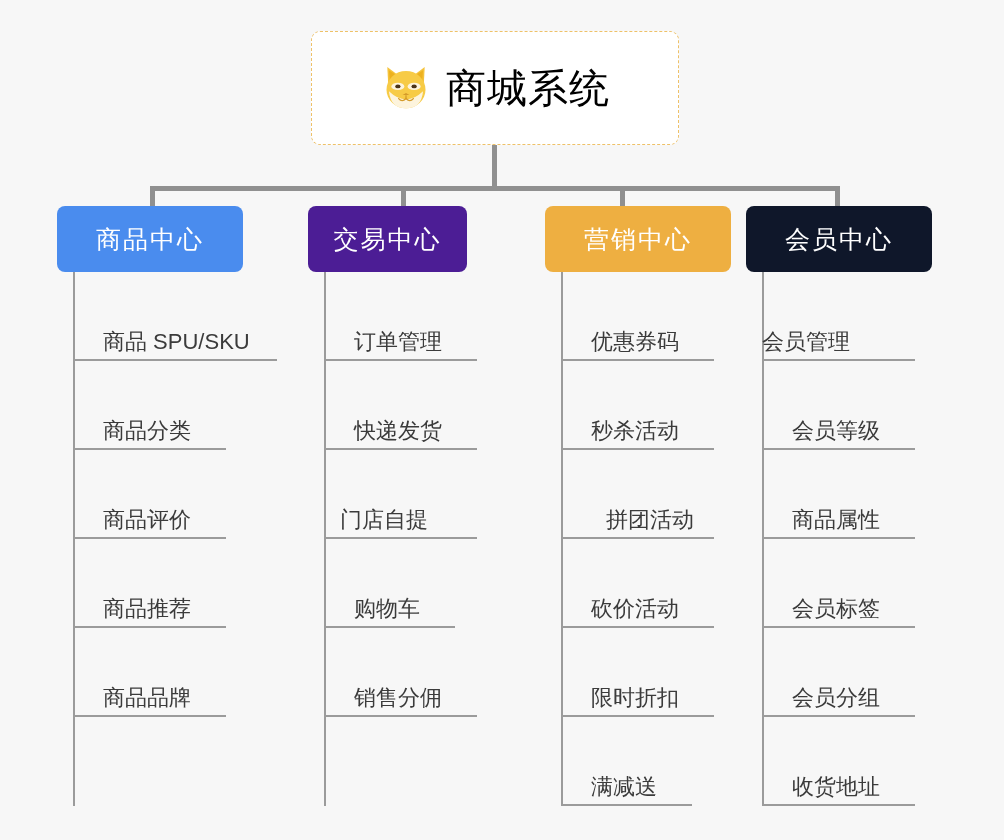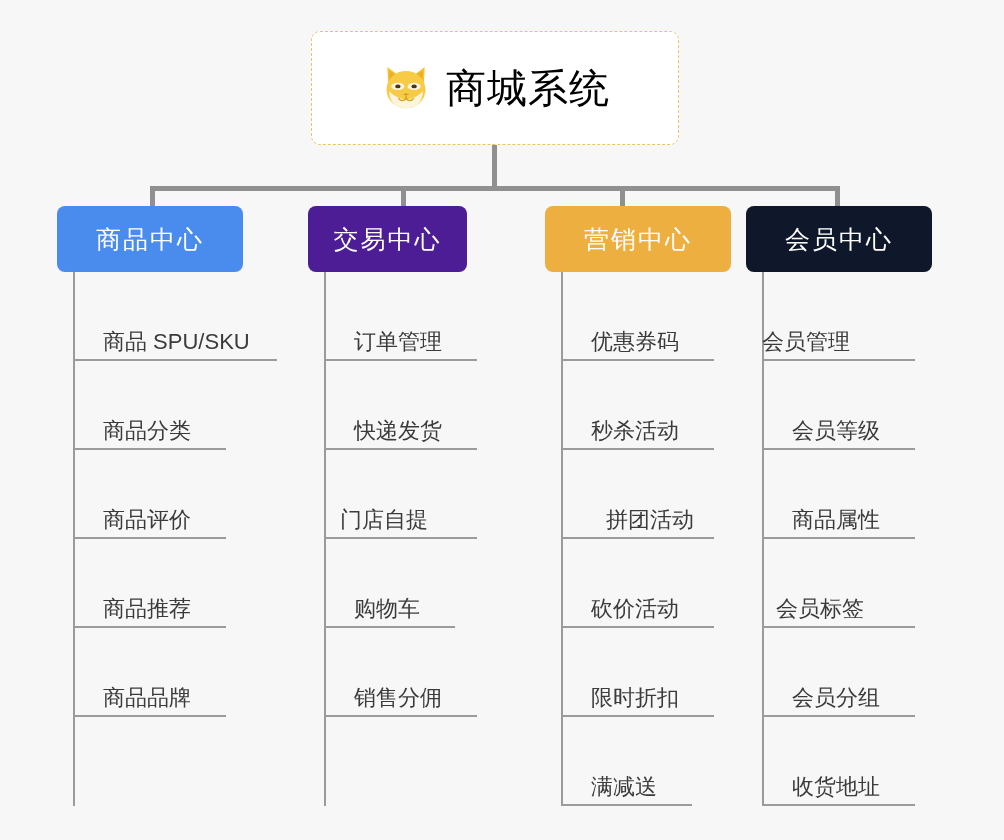--- a/index.html
+++ b/index.html
@@ -256,21 +256,21 @@
           <div class="leaf" style="padding-left: 16px;">
             <div class="leaf-underline" style="left: 16px; width: 153px;"></div>
             <span class="leaf-label" style="margin-left: 30px;">会员等级</span>
           </div>
           <div class="leaf" style="padding-left: 16px;">
             <div class="leaf-underline" style="left: 16px; width: 153px;"></div>
             <span class="leaf-label" style="margin-left: 30px;">商品属性</span>
           </div>
           <div class="leaf" style="padding-left: 16px;">
             <div class="leaf-underline" style="left: 16px; width: 153px;"></div>
-            <span class="leaf-label" style="margin-left: 14px;">会员标签</span>
+            <span class="leaf-label" style="margin-left: 30px;">会员标签</span>
           </div>
           <div class="leaf" style="padding-left: 16px;">
             <div class="leaf-underline" style="left: 16px; width: 153px;"></div>
             <span class="leaf-label" style="margin-left: 30px;">会员分组</span>
           </div>
           <div class="leaf" style="padding-left: 16px;">
             <div class="leaf-underline" style="left: 16px; width: 153px;"></div>
             <span class="leaf-label" style="margin-left: 30px;">收货地址</span>
           </div>
         </div>

